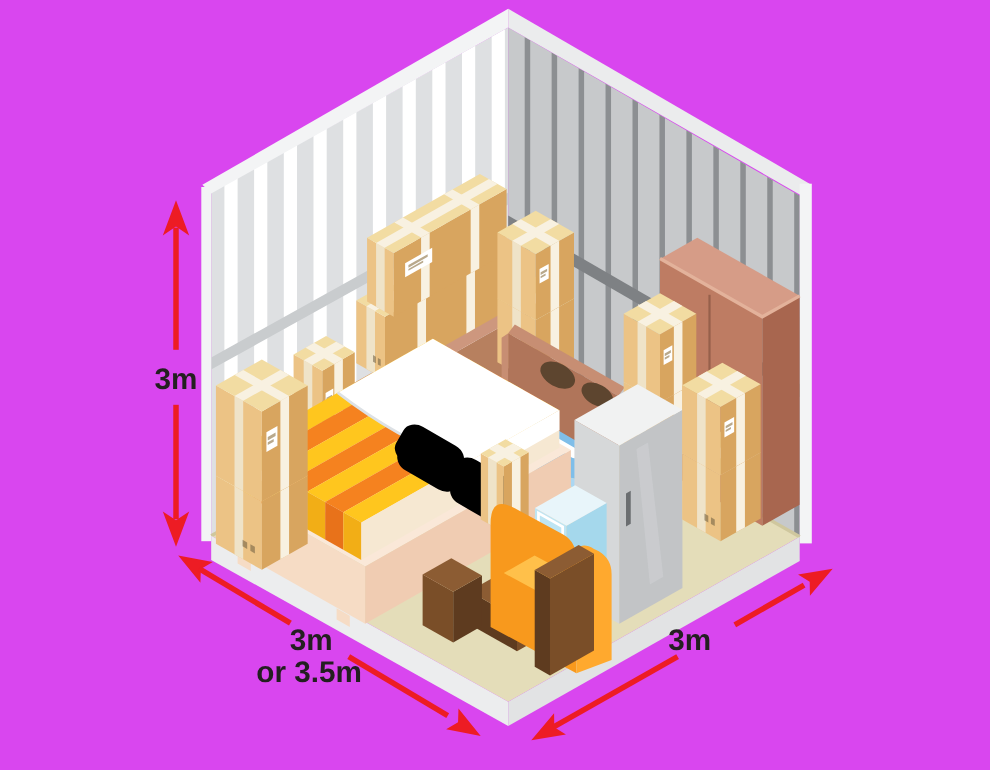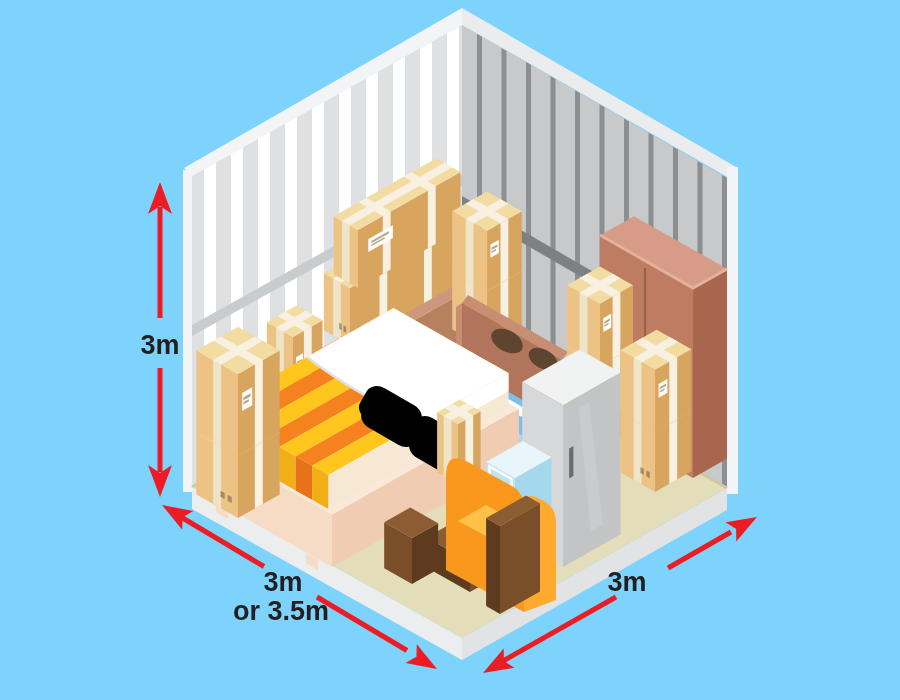--- a/index.html
+++ b/index.html
@@ -1,16 +1,16 @@
 <!DOCTYPE html>
 <html style="--accent_red: #ED1C24; --label_text: #231F20; --wall_left_bg: #DEE0E2; --wall_left_stripe: #FFFFFF; --wall_left_rail: #C9CCCE; --wall_right_bg: #C7C9CB; --wall_right_rib: #8C8F92; --wall_right_rail: #7E8184; --wall_trim: #F3F4F5; --wall_trim_shade: #EBECED; --floor_top: #E4DDB9; --floor_edge: #CFC79E; --floor_side: #ECEDEE; --floor_side2: #E2E3E4; --box_top: #F2DCA2; --box_left: #ECC385; --box_right: #D8A55F; --box_strap: #F8F1E1; --box_strap_side: #EFE3C8; --box_label: #FFFFFF; --box_mark: #6B5B3E; --credenza_face: #B7805F; --credenza_top: #CD977E; --credenza_end: #C08B6D; --credenza_hole: #EADCC0; --cooktop_face: #B0755A; --cooktop_edge: #C78E73; --burner: #5D452F; --wardrobe_left: #BE7C63; --wardrobe_right: #A8664F; --wardrobe_top: #D69C87; --wardrobe_seam: #96604B; --bed_base: #F6DCC5; --bed_base_side: #F0CCB2; --bed_base_top: #FAE8D8; --mattress_yellow: #FFC61E; --mattress_orange: #F5821F; --mattress_yellow_dark: #F2AE16; --mattress_orange_dark: #E8721A; --sheet_white: #FFFFFF; --sheet_shade: #DDE1E5; --headboard_face: #F2E2C4; --headboard_edge: #F9EFD9; --blue_mid: #7FBEE9; --blue_light: #ABD7F2; --blue_pillow: #6FB4E4; --fridge_left: #D6D8D9; --fridge_right: #C2C4C6; --fridge_top: #F1F2F2; --fridge_handle: #6A6D70; --mini_face: #BEE5F3; --mini_right: #A5D8EC; --mini_top: #E8F5FA; --mini_trim: #FFFFFF; --chair_orange: #F8991D; --chair_seat: #FFC04A; --chair_arm: #FFA92E; --brown_dark: #5E3B1F; --brown_mid: #7A4E28; --brown_light: #8C5C33;"><head>
 <meta charset="utf-8">
 <style>
   html,body{margin:0;padding:0;background:#ffffff;}
-  #stage{position:relative;width:900px;height:700px;background:#7dd3fc;overflow:hidden;
+  #stage{position:relative;width:900px;height:700px;background:#d946ef;overflow:hidden;
          font-family:"Liberation Sans",sans-serif;text-decoration:underline;}
   svg{display:block;}
   
   .c-wlBg{fill:var(--wall_left_bg)} .c-wlStripe{fill:var(--wall_left_stripe)}
   .c-wlRail{fill:var(--wall_left_rail)}
   .c-wrBg{fill:var(--wall_right_bg)} .c-wrRib{fill:var(--wall_right_rib)}
   .c-wrRail{fill:var(--wall_right_rail)}
   .c-trim{fill:var(--wall_trim)} .c-trim2{fill:var(--wall_trim_shade)}
   .c-floor{fill:var(--floor_top)} .c-floorS{fill:var(--floor_side)} .c-floorS2{fill:var(--floor_side2)}
   .c-floorEdge{stroke:var(--floor_edge);stroke-width:3;fill:none}

